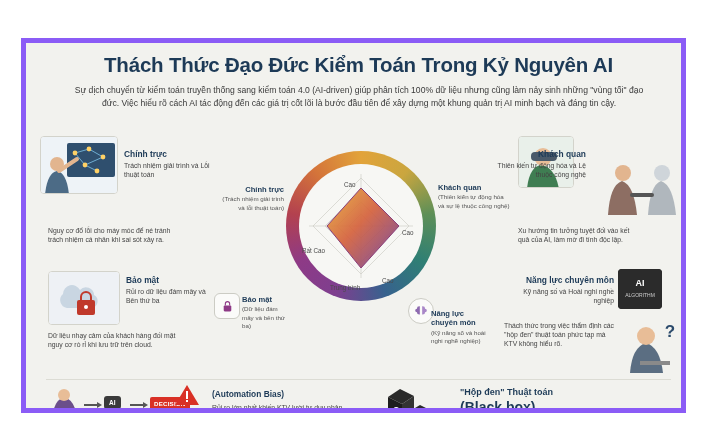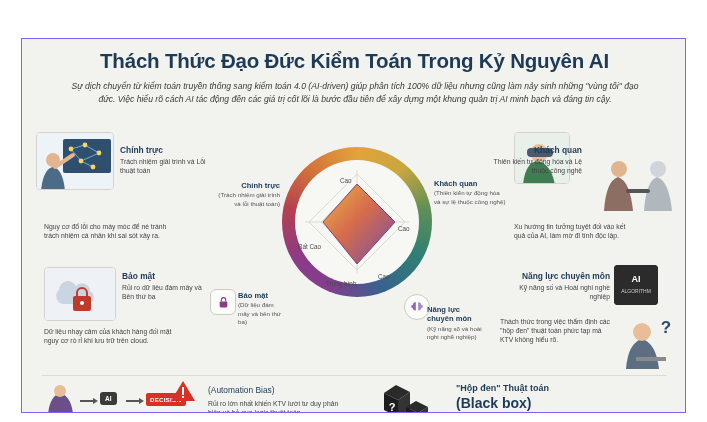--- a/index.html
+++ b/index.html
@@ -16,35 +16,34 @@
     position: absolute; left: 30px; top: 12px;
     font-family: "Liberation Serif", serif;
     font-weight: bold; font-size: 13.5px; color: #141414;
     letter-spacing: 0.1px;
   }
 
   .infographic {
     position: absolute; left: 21px; top: 38px;
     width: 665px; height: 375px;
     background: #f2f2ee;
-    border: 1px solid #8b5cf6;
+    border: 5px solid #8b5cf6;
     overflow: hidden;
   }
 
   .title {
     position: absolute; left: 0; top: 10px; width: 665px;
     text-align: center;
     font-weight: bold; font-size: 20.5px; color: #1d3a57;
     letter-spacing: -0.2px;
   }
   .subtitle {
     position: absolute; left: 48px; top: 41px; width: 570px;
     text-align: center; font-size: 8.6px; color: #3a3a3a;
     line-height: 1.55;
-    font-style: italic;
   }
 
   
   .radar-wrap {
     position: absolute; left: 260px; top: 108px;
     width: 150px; height: 150px;
   }
   .radar-ring {
     position: absolute; inset: 0;
     border-radius: 50%;
@@ -300,21 +299,21 @@
     <div class="arrow" style="left:104px; top:361px; width:14px;"></div>
     <div class="decision-box" style="left:124px; top:354px;">DECISION</div>
     <div class="warn-tri" style="left:148px; top:340px;">
       <svg width="26" height="24" viewBox="0 0 26 24">
         <path d="M13 2 L25 22 L1 22 Z" fill="#d93025"></path>
         <rect x="12" y="8" width="2" height="8" fill="#fff"></rect>
         <rect x="12" y="17" width="2" height="2" fill="#fff"></rect>
       </svg>
     </div>
     <div class="node" style="left:186px; top:346px; width:140px;">
-      <div class="nh" style="font-weight:normal;">(Automation Bias)</div>
+      <div class="nh" style="font-weight:bold;">(Automation Bias)</div>
       <div class="ns" style="margin-top:3px;">Rủi ro lớn nhất khiến KTV lười tư duy phản biện và bỏ qua logic thuật toán.</div>
     </div>
 
     <div class="darkcube" style="left:358px; top:340px;">
       <svg width="52" height="50" viewBox="0 0 52 50">
         <path d="M4 14 L16 6 L30 13 L18 21 Z" fill="#2a2a2a"></path>
         <path d="M4 14 L18 21 L18 38 L4 31 Z" fill="#1d1d1d"></path>
         <path d="M18 21 L30 13 L30 30 L18 38 Z" fill="#333333"></path>
         <text x="12" y="32" fill="#ffffff" font-size="11" font-family="Liberation Sans, sans-serif" font-weight="bold" text-anchor="middle">?</text>
         <path d="M26 28 L36 22 L48 28 L38 34 Z" fill="#2a2a2a"></path>

